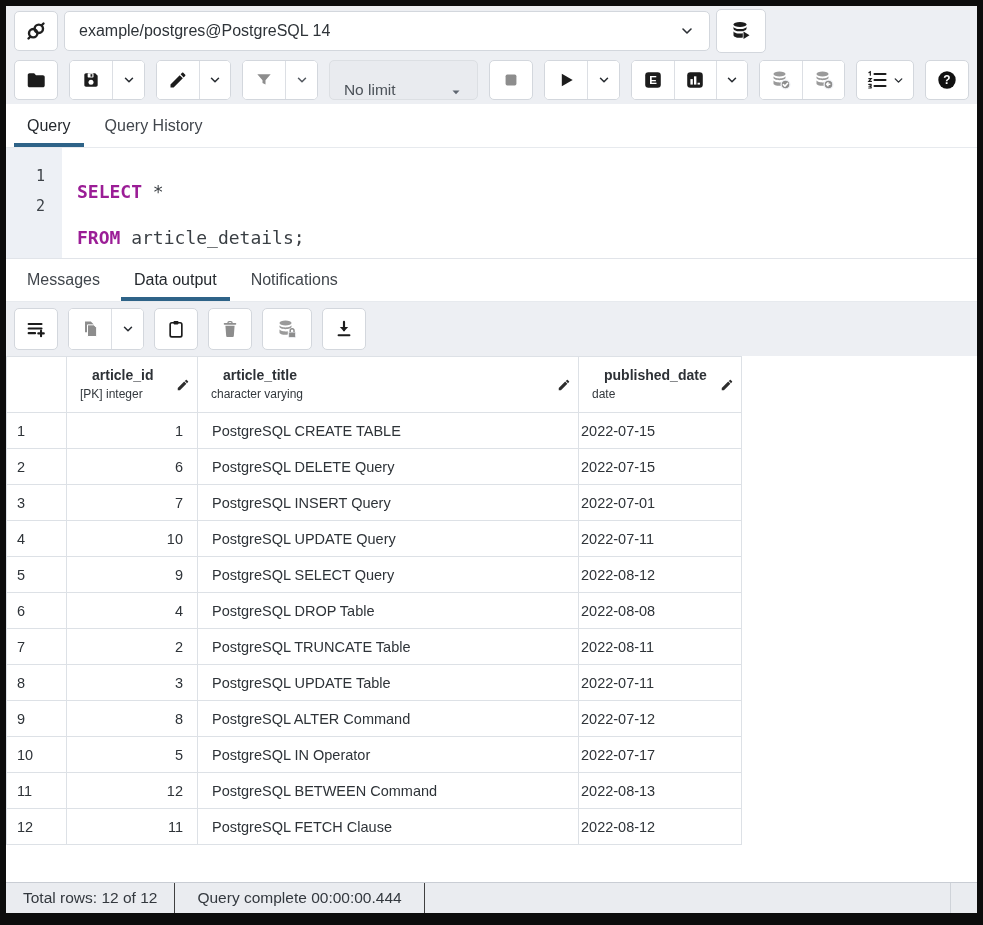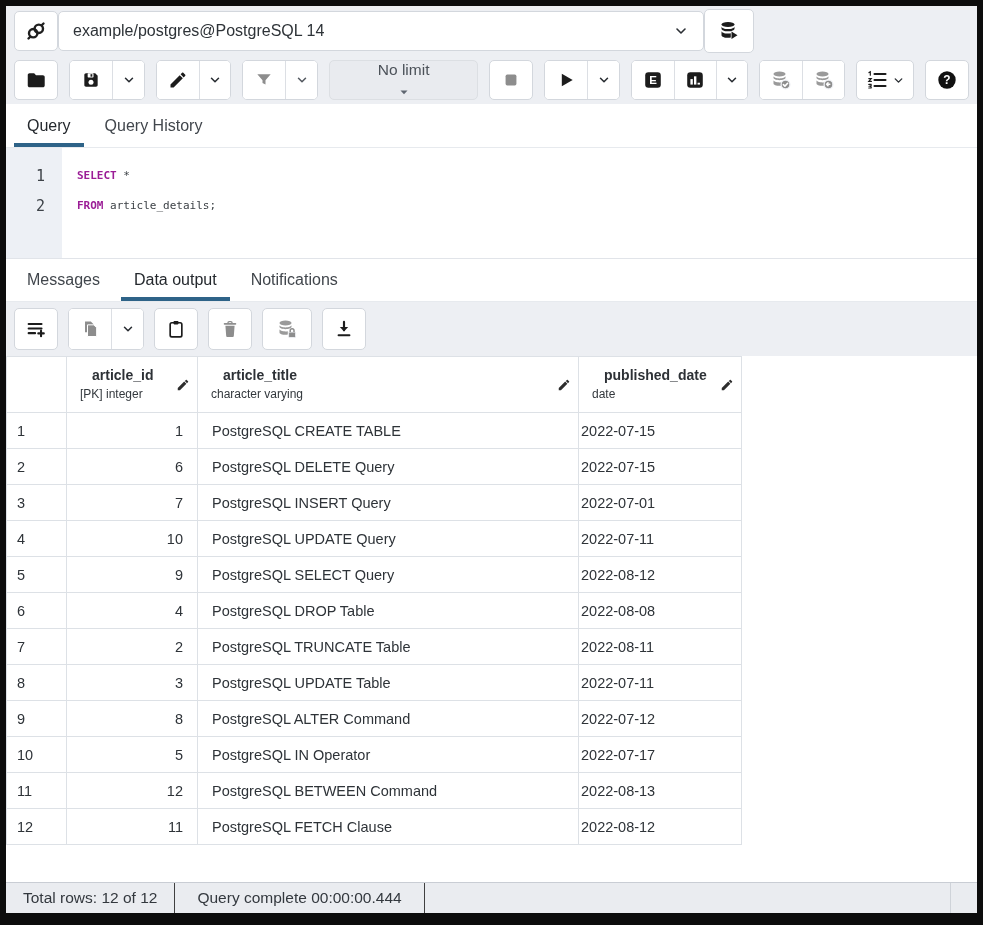--- a/index.html
+++ b/index.html
@@ -3,52 +3,52 @@
 <meta charset="utf-8">
 <style>
   * { margin:0; padding:0; box-sizing:border-box; }
   html,body { background:#fff; }
   body { font-family:"Liberation Sans", sans-serif; }
 
   .frame { width:983px; height:925px; background:#0c0c0c; padding:6px 6px 12px 6px; }
   .app { width:100%; height:100%; background:#ffffff; display:flex; flex-direction:column; overflow:hidden; }
 
   
-  .conn-bar { height:50px; background:#edeff3; display:flex; align-items:center; padding:0 8px; gap:0; flex:0 0 auto; }
+  .conn-bar { height:50px; background:#edeff3; display:flex; align-items:center; padding:0 8px; gap:6px; flex:0 0 auto; }
   .icon-btn, .tbtn { height:40px; min-width:44px; background:#fff; border:1px solid #d3d7dd; border-radius:5px;
     display:flex; align-items:center; justify-content:center; cursor:pointer; }
   .conn-select { height:40px; width:646px; background:#fff; border:1px solid #d3d7dd; border-radius:5px;
     display:flex; align-items:center; padding:0 14px; cursor:pointer; }
   .conn-select .txt { font-size:16px; color:#2e3338; flex:0 0 auto; }
   .conn-select .spacer { flex:1; }
 
   
   .toolbar { height:48px; background:#edeff3; display:flex; align-items:center; padding:0 8px; gap:11px; flex:0 0 auto; }
   .btn-group { display:flex; height:40px; background:#fff; border:1px solid #d3d7dd; border-radius:5px; overflow:hidden; }
   .btn-group .gbtn { min-width:42px; display:flex; align-items:center; justify-content:center; cursor:pointer; background:#fff; border:none; }
   .btn-group .gbtn.narrow { min-width:32px; }
   .btn-group .gbtn + .gbtn { border-left:1px solid #dcdfe4; }
   .limit-select { height:40px; width:150px; background:#e9ebef; border:1px solid #dcdfe3; border-radius:5px;
-    display:flex; align-items:center; padding:0 14px; cursor:pointer;flex-direction:column; }
+    display:flex; align-items:flex-end; padding:0 14px; cursor:pointer; }
   .limit-select .txt { font-size:15.5px; color:#4b5158; }
   .limit-select .spacer { flex:1; }
 
   
   .tabbar { height:44px; background:#fff; display:flex; align-items:stretch; padding-left:8px; border-bottom:1px solid #e7eaee; flex:0 0 auto; }
   .tabbar.out { border-top:1px solid #e1e4e9; }
   .tab { display:flex; align-items:center; padding:0 13px; margin-right:8px; font-size:16px; color:#41464c;
     border-bottom:4px solid transparent; border-top:4px solid transparent; cursor:pointer; }
   .tab.active { color:#24282d; border-bottom-color:#2e6388; }
 
   
   .editor { height:110px; background:#fff; display:flex; flex:0 0 auto; font-family:"DejaVu Sans Mono", monospace; }
   .gutter { width:56px; background:#edf0f5; padding-top:13px; flex:0 0 auto; }
   .gutter .ln { height:30px; line-height:30px; text-align:right; padding-right:17px; font-size:15px; color:#3e4349; }
   .code { padding:13px 0 0 15px; flex:1; }
-  .code-line { height:30px; line-height:30px; font-size:11px; color:#3a3f44; white-space:pre; }
+  .code-line { height:30px; line-height:30px; font-size:18px; color:#3a3f44; white-space:pre;margin-top:16px; }
   .code-line .kw { color:#9b1d96; font-weight:bold; }
 
   
   .data-toolbar { height:54px; background:#edeff3; display:flex; align-items:center; padding:0 8px; gap:10px; flex:0 0 auto; }
   .data-toolbar .icon-btn { height:42px; }
 
   
   .grid-area { flex:1; background:#fff; overflow:hidden; }
   table.grid { border-collapse:collapse; table-layout:fixed; width:735px; }
   table.grid col.c-num  { width:60px; }

